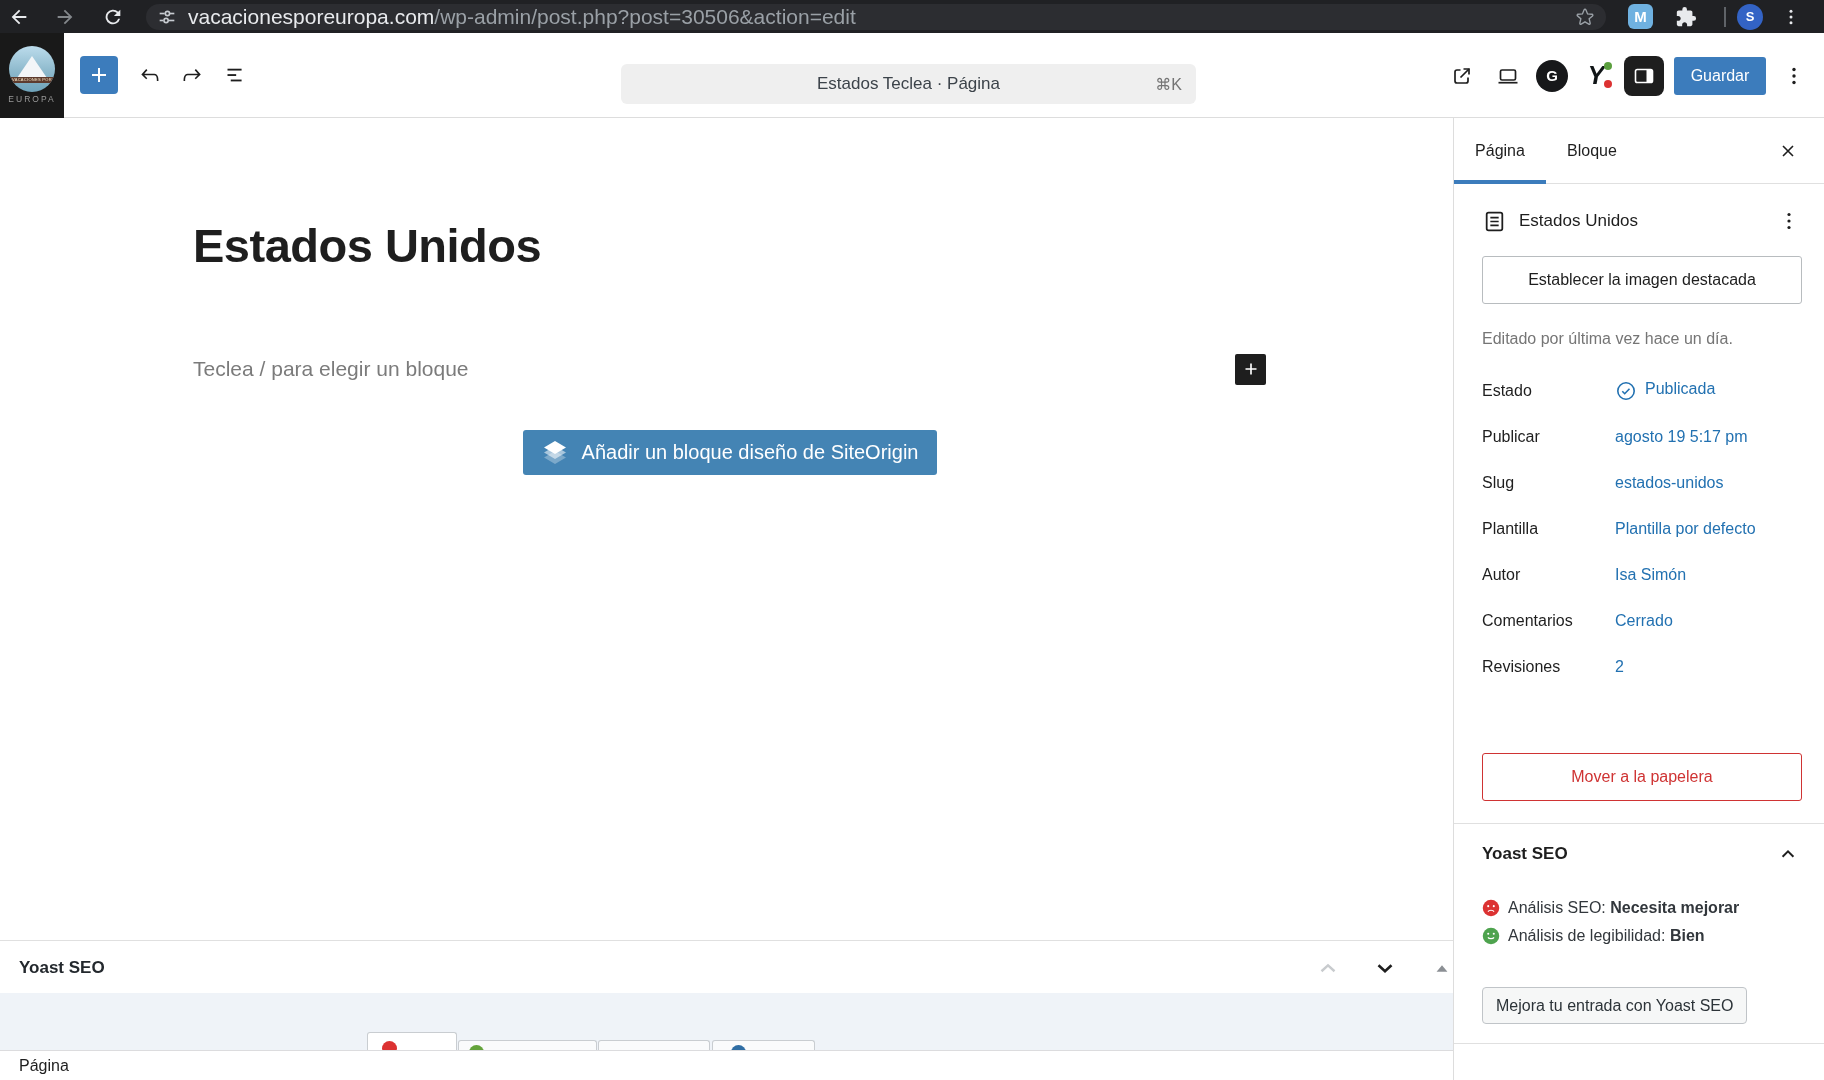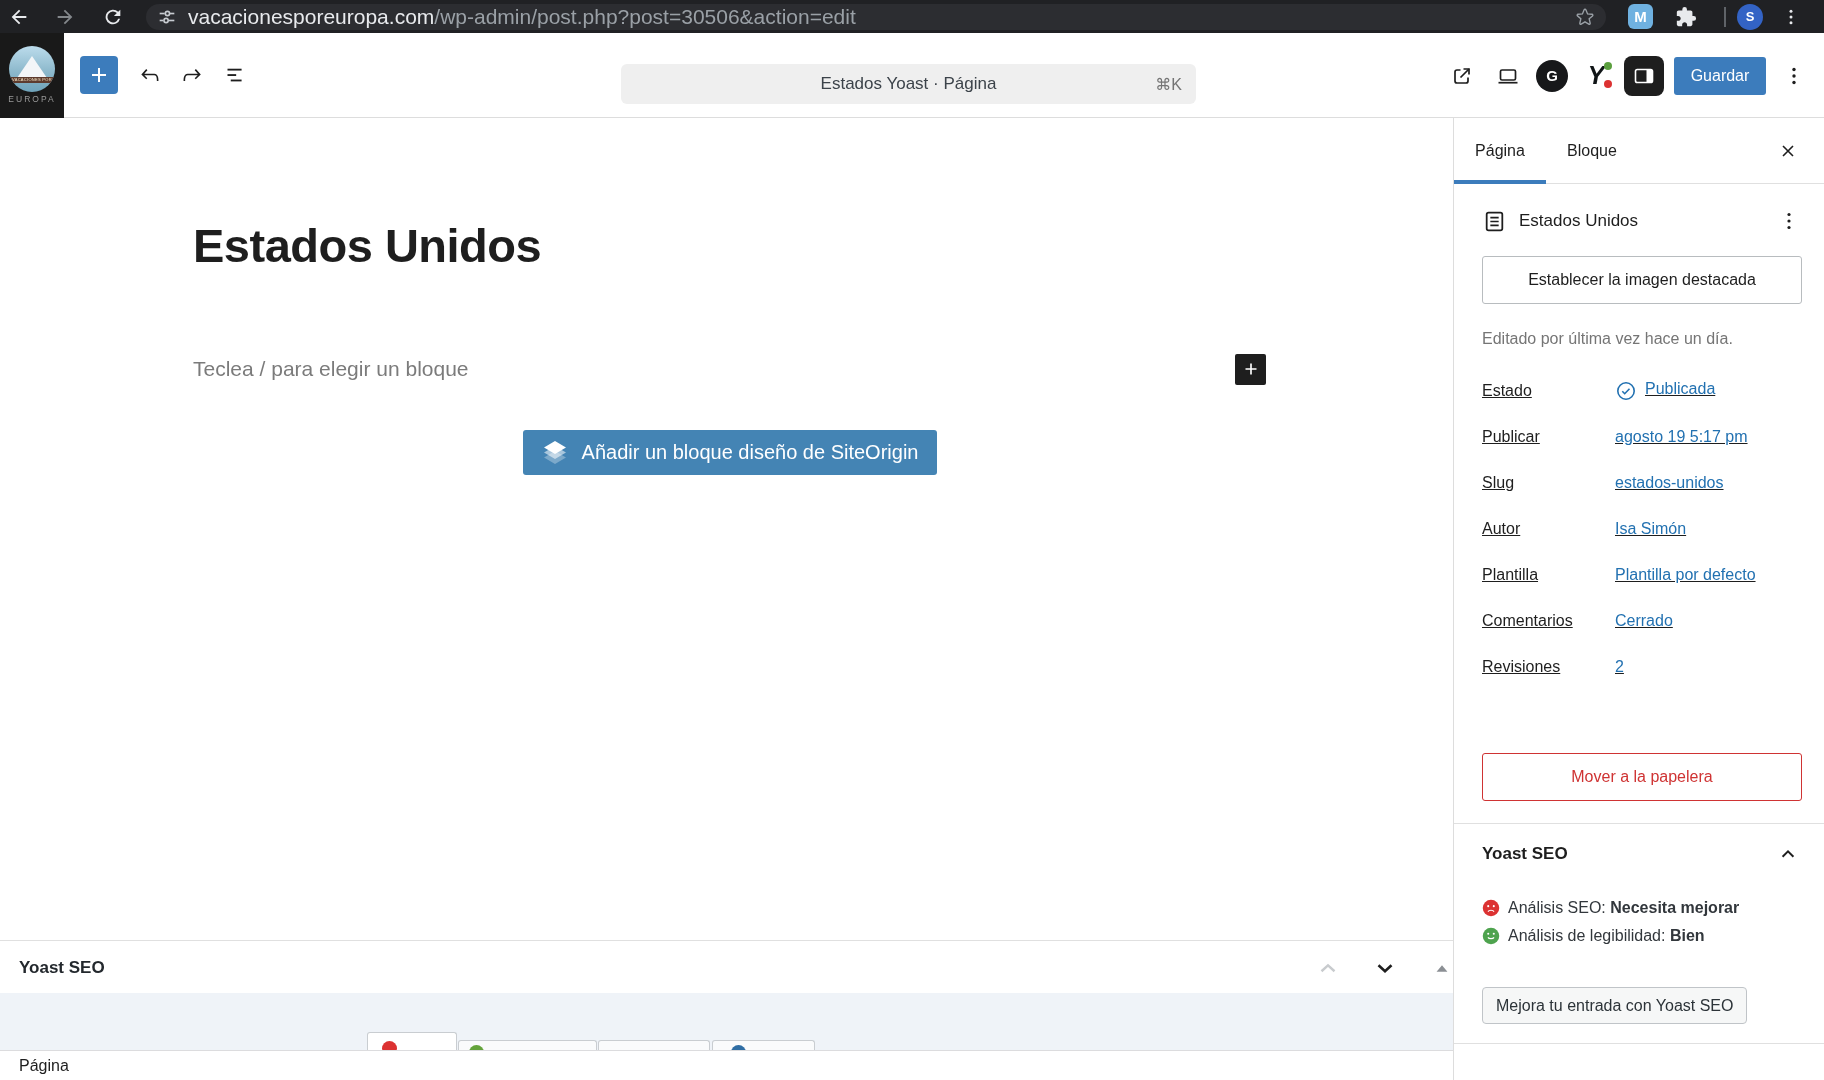--- a/index.html
+++ b/index.html
@@ -82,21 +82,21 @@
   
   #sidebar{position:absolute;top:118px;left:1453px;width:371px;height:962px;background:#fff;border-left:1px solid var(--border);}
   #sb-tabs{position:absolute;left:0;top:0;width:371px;height:66px;border-bottom:1px solid #e0e0e0;display:flex;}
   .sb-tab{width:92px;height:66px;display:flex;align-items:center;justify-content:center;font-size:16px;color:#1e1e1e;position:relative;}
   .sb-tab.active::after{content:"";position:absolute;left:0;right:0;bottom:0;height:4px;background:var(--accent);}
   #sb-close{position:absolute;right:18px;top:15px;width:36px;height:36px;display:flex;align-items:center;justify-content:center;}
   #dochead{position:absolute;left:28px;right:23px;top:86px;height:34px;display:flex;align-items:center;gap:12px;}
   #dochead .doc-title{font-size:17px;font-weight:500;flex:1;}
   #featuredbtn{position:absolute;left:28px;top:138px;width:320px;height:48px;background:#fff;border:1px solid #b8bcbf;border-radius:3px;font-size:16px;color:#1e1e1e;font-family:inherit;}
   #editednote{position:absolute;left:28px;top:212px;font-size:16px;color:var(--muted);}
-  #fields{position:absolute;left:28px;top:250px;width:320px;text-decoration:underline;}
+  #fields{position:absolute;left:28px;top:250px;width:320px;}
   .field-row{height:46px;display:flex;align-items:center;}
   .f-label{flex:0 0 133px;font-size:16px;color:#1e1e1e;}
   .f-value{display:flex;gap:8px;font-size:16px;color:var(--link);cursor:pointer;}
   #trashbtn{position:absolute;left:28px;top:635px;width:320px;height:48px;background:#fff;border:1px solid var(--danger);border-radius:3px;color:var(--danger);font-size:16px;font-family:inherit;}
   .sb-divider{position:absolute;left:0;width:371px;border-top:1px solid #e0e0e0;}
   #yo-head{position:absolute;left:28px;right:23px;top:705px;height:62px;display:flex;align-items:center;}
   #yo-head .t{font-size:17px;font-weight:bold;color:#1e1e1e;flex:1;}
   .an-line{position:absolute;left:28px;height:26px;display:flex;align-items:center;gap:8px;font-size:16px;color:#32373c;}
   #an1{top:777px;}#an2{top:805px;}
   .an-line b{font-weight:bold;}
@@ -172,21 +172,21 @@
   <div id="outline" class="wpbtn">
     <svg width="26" height="26" viewBox="0 0 24 24">
         <g fill="#1e1e1e">
           <rect x="6" y="6.2" width="13" height="1.7"></rect>
           <rect x="6" y="11.2" width="8" height="1.7"></rect>
           <rect x="9" y="16.2" width="10" height="1.7"></rect>
         </g>
       </svg>
   </div>
   <div id="titlepill">
-    <span>Estados Yoast · Página</span>
+    <span>Estados Teclea · Página</span>
     <span class="shortcut">⌘K</span>
   </div>
   <div id="rightcluster">
     <div class="wpbtn">
       <svg width="24" height="24" viewBox="0 0 24 24">
           <g fill="none" stroke="#1e1e1e" stroke-width="1.7">
             <path d="M10.5 6H7a2 2 0 0 0-2 2v9a2 2 0 0 0 2 2h9a2 2 0 0 0 2-2v-3.5"></path>
             <path d="M13.5 5H19v5.5"></path>
             <path d="M19 5l-8.5 8.5"></path>
           </g>
@@ -337,33 +337,33 @@
       </div>
 
       <div class="field-row i2">
         <span class="f-label">Slug</span>
         <span class="f-value">
 
           <span>estados-unidos</span>
         </span>
       </div>
 
+      <div class="field-row i4">
+        <span class="f-label">Plantilla</span>
+        <span class="f-value">
+
+          <span>Plantilla por defecto</span>
+        </span>
+      </div>
+
       <div class="field-row i3">
         <span class="f-label">Autor</span>
         <span class="f-value">
 
           <span>Isa Simón</span>
-        </span>
-      </div>
-
-      <div class="field-row i4">
-        <span class="f-label">Plantilla</span>
-        <span class="f-value">
-
-          <span>Plantilla por defecto</span>
         </span>
       </div>
 
       <div class="field-row i5">
         <span class="f-label">Comentarios</span>
         <span class="f-value">
 
           <span>Cerrado</span>
         </span>
       </div>

